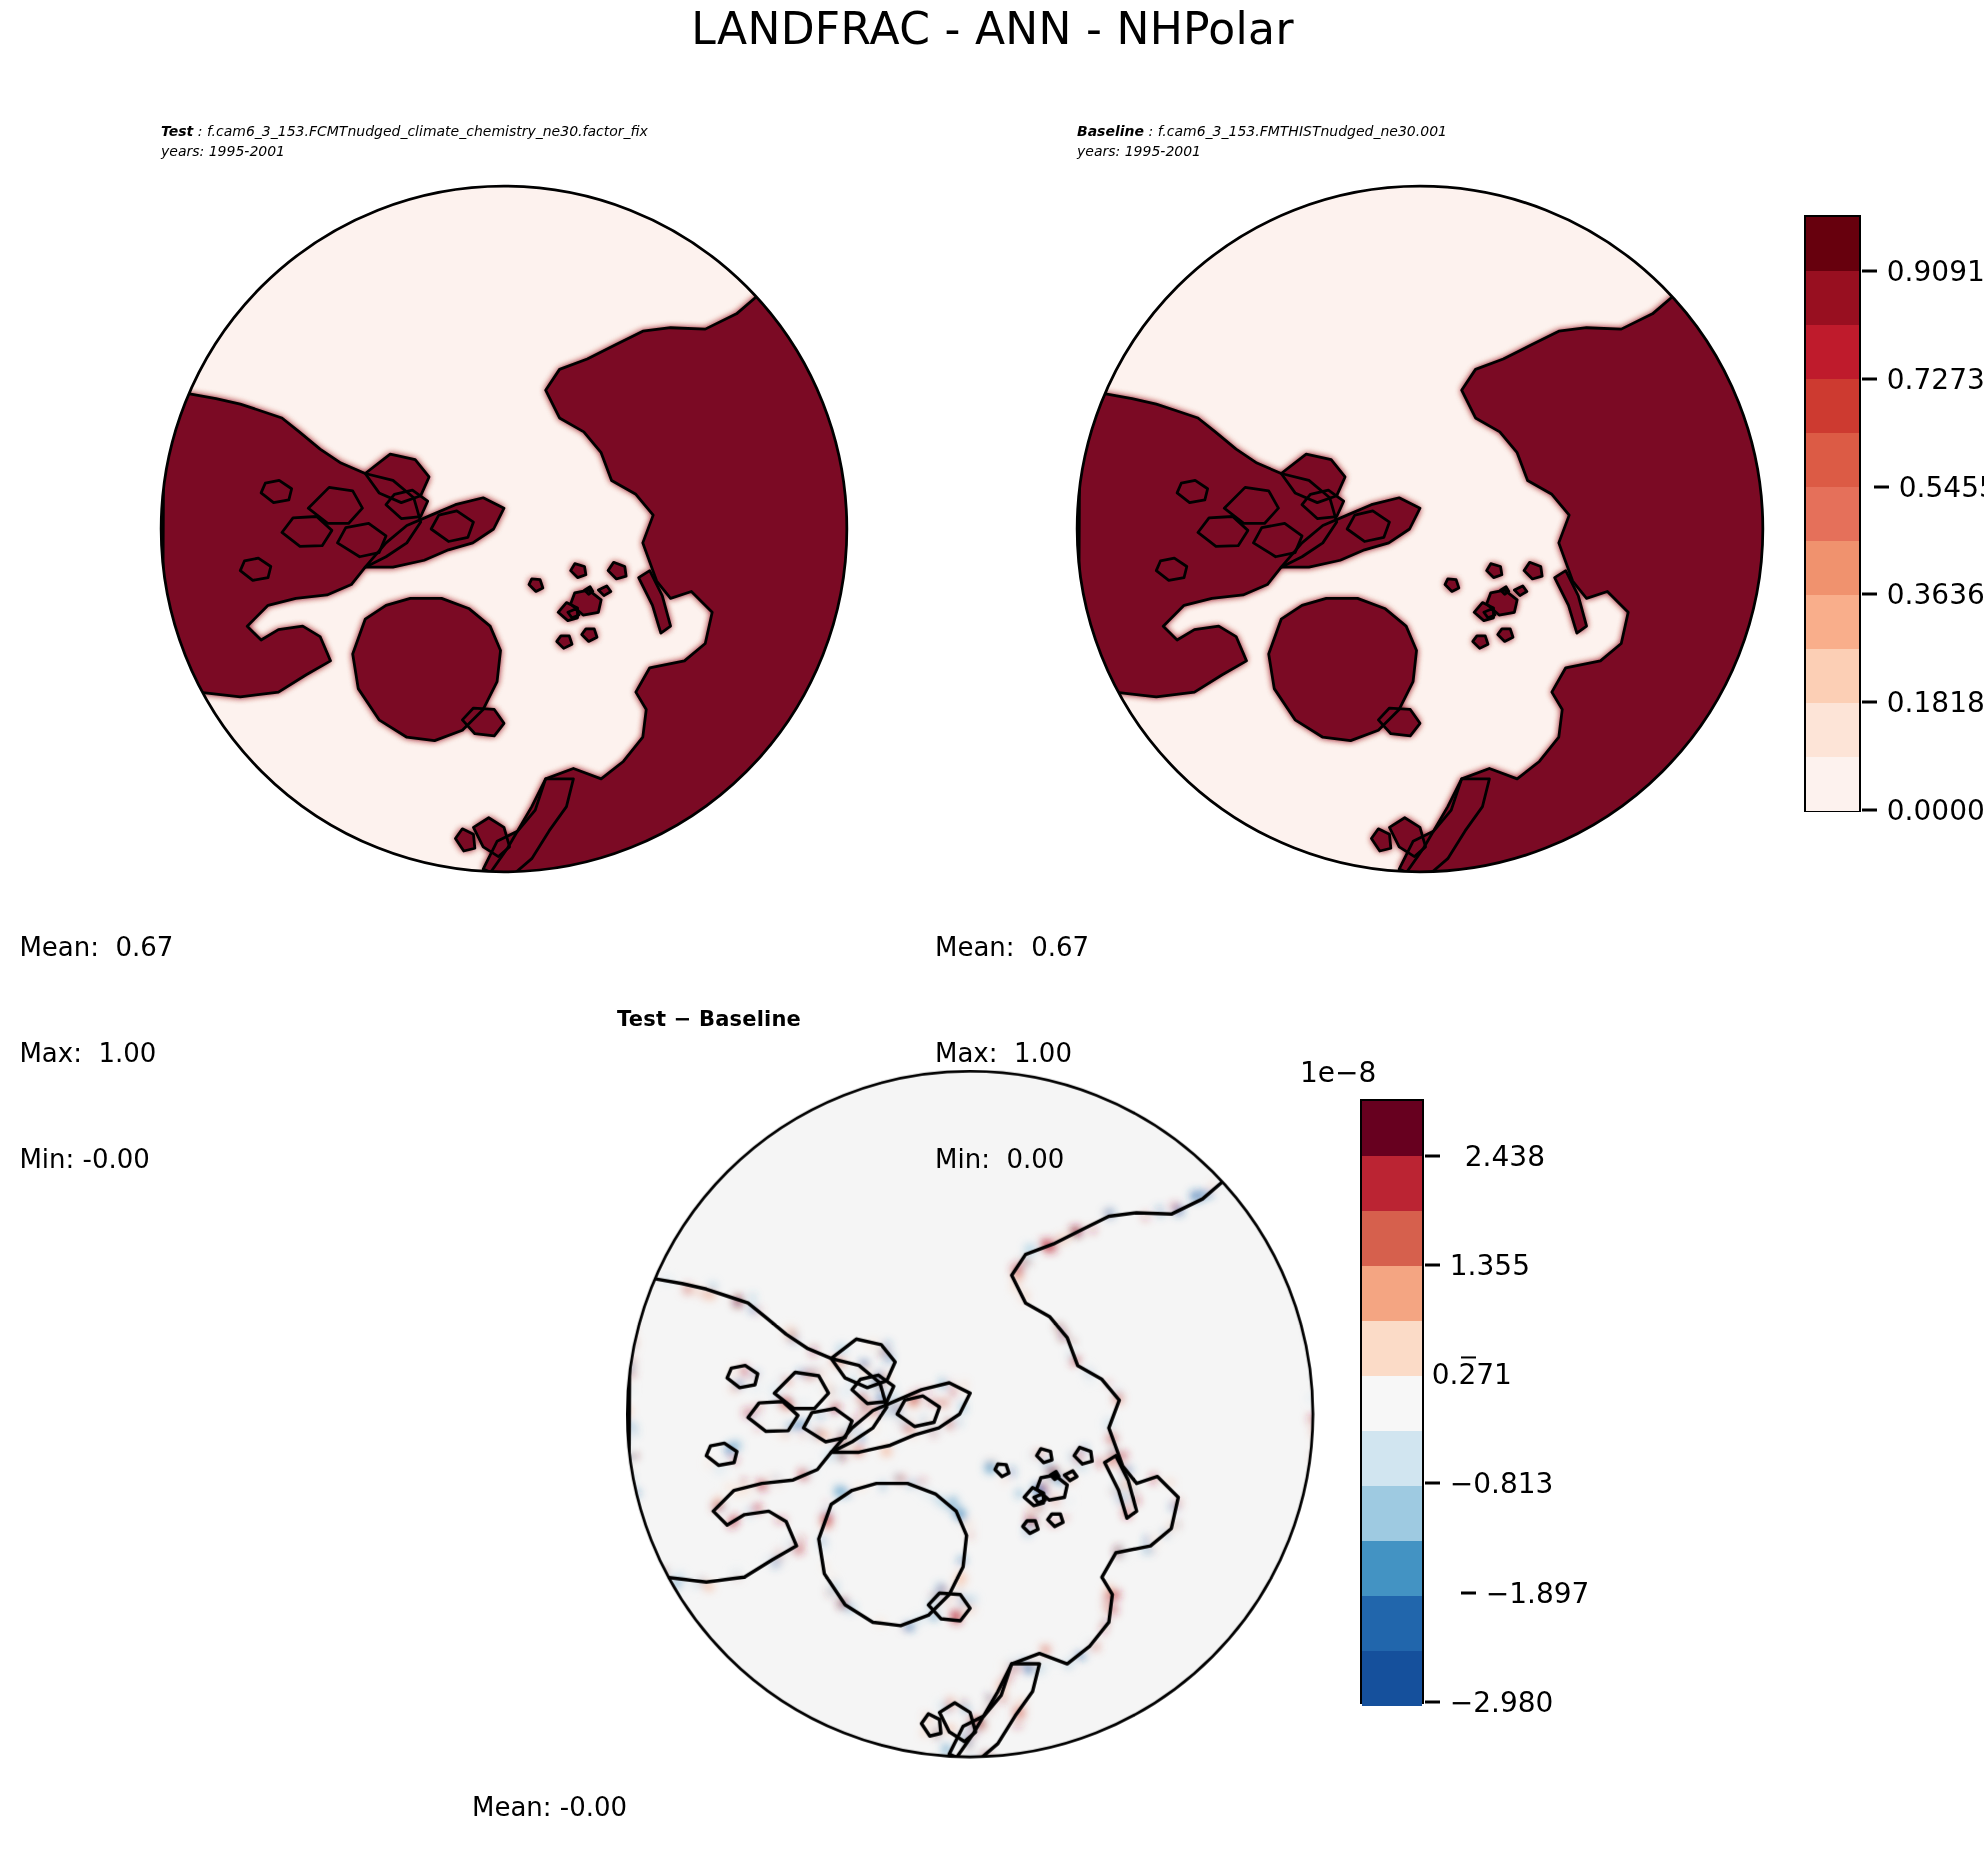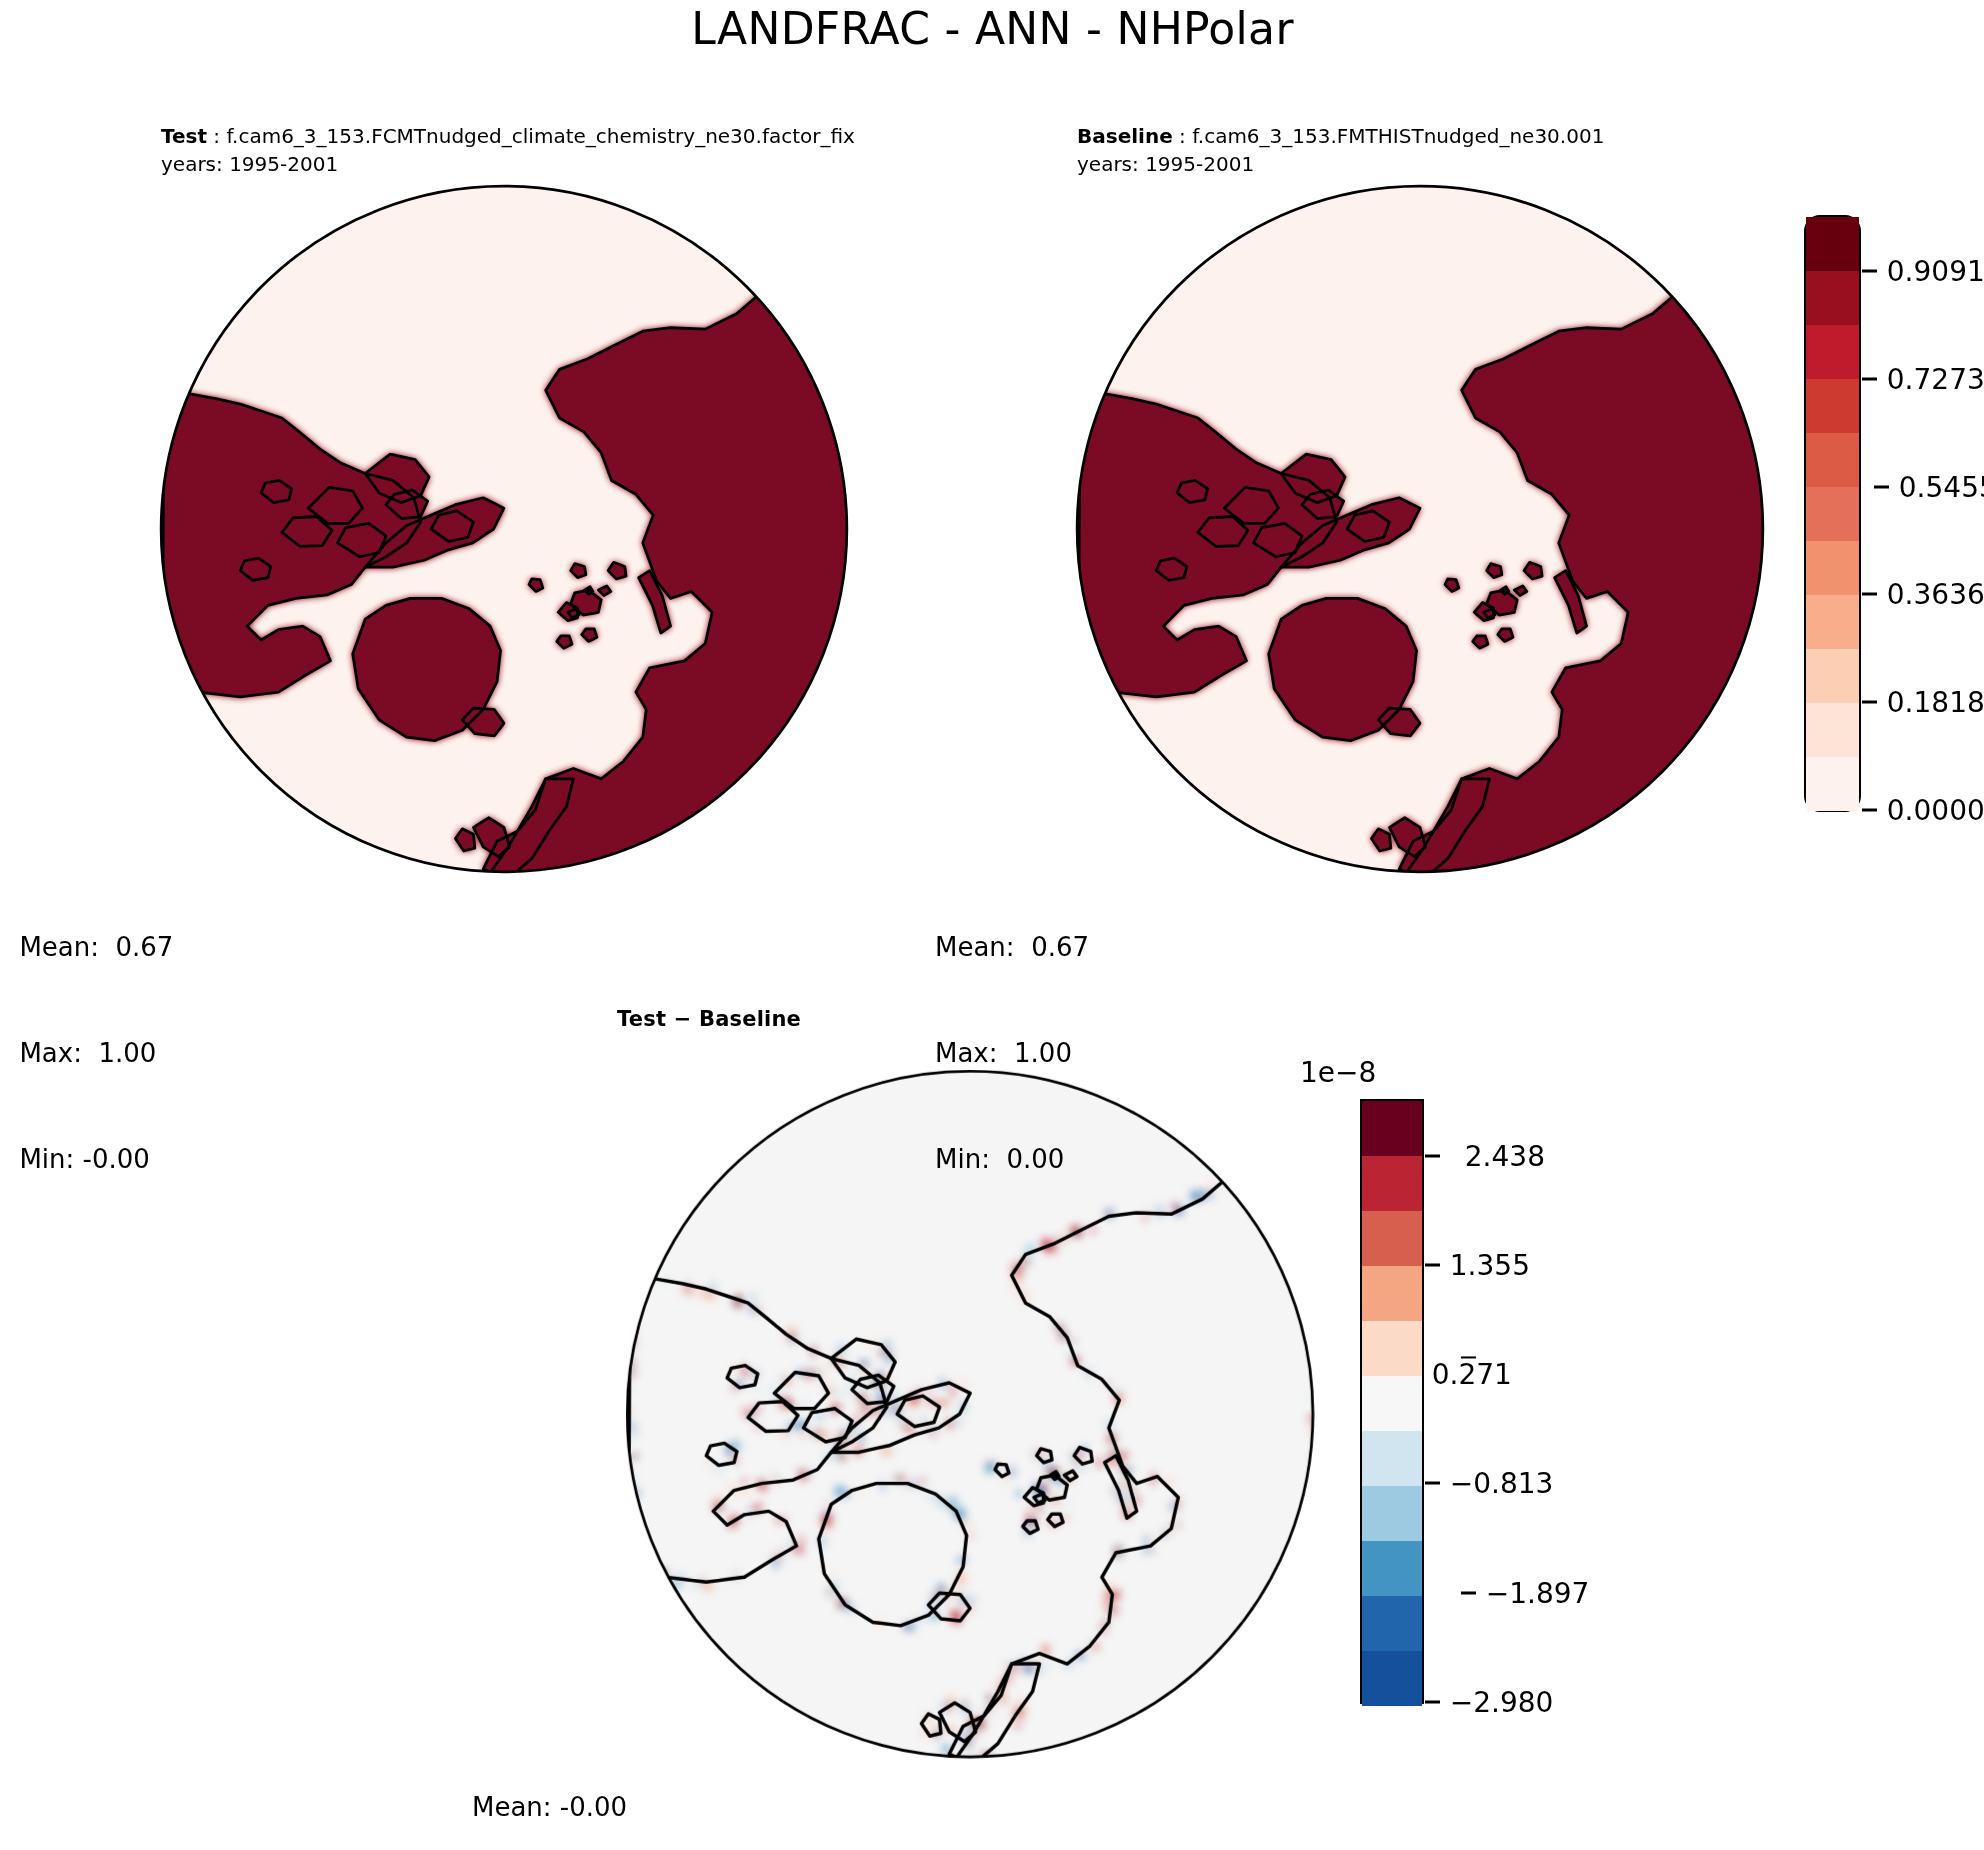--- a/index.html
+++ b/index.html
@@ -7,21 +7,21 @@
        font-family:"DejaVu Sans","Liberation Sans",sans-serif;color:#000;}
 
   
   #fig-title{
     position:absolute;top:2.8px;left:0;width:1985px;text-align:center;
     font-size:44px;font-weight:400;letter-spacing:0.3px;
     font-family:"DejaVu Sans","Liberation Sans",sans-serif;
   }
 
   
-  .panel-caption{position:absolute;font-size:20px;line-height:1.42;white-space:nowrap;}
+  .panel-caption{position:absolute;font-size:14px;line-height:1.42;white-space:nowrap;font-style:italic;}
   .panel-caption b{font-weight:700;}
   #cap-test{left:161px;top:122px;}
   #cap-base{left:1077px;top:122px;}
 
   
   #diff-title{
     position:absolute;left:617px;top:1007px;font-size:21px;font-weight:700;
     letter-spacing:0.2px;white-space:nowrap;text-align:center;
   }
 
@@ -173,21 +173,21 @@
         <use href="#landGeom" fill="#7b0a24"></use>
       </g>
       <use href="#landGeom" fill="#7b0a24"></use>
       <use href="#landGeom" fill="none" stroke="#000" stroke-width="4" stroke-linejoin="round"></use>
     </g>
     <circle cx="500" cy="500" r="494" fill="none" stroke="#000" stroke-width="4"></circle>
   </svg>
 </div>
 
 <div class="cbar" id="cbar-top">
-  <div class="bar" id="bar-top" style="width: 53px; height: 593px; border-radius: 16px;">
+  <div class="bar" id="bar-top" style="width: 53px; height: 593px;">
     <div class="band" style="background: rgb(103, 0, 13); height: 54px;"></div>
       <div class="band" style="background: rgb(152, 15, 32); height: 54px;"></div>
       <div class="band" style="background: rgb(191, 27, 44); height: 54px;"></div>
       <div class="band" style="background: rgb(205, 58, 48); height: 54px;"></div>
       <div class="band" style="background: rgb(220, 91, 69); height: 54px;"></div>
       <div class="band" style="background: rgb(229, 112, 90); height: 54px;"></div>
       <div class="band" style="background: rgb(240, 146, 110); height: 54px;"></div>
       <div class="band" style="background: rgb(249, 174, 139); height: 54px;"></div>
       <div class="band" style="background: rgb(252, 207, 181); height: 54px;"></div>
       <div class="band" style="background: rgb(253, 228, 215); height: 54px;"></div>

